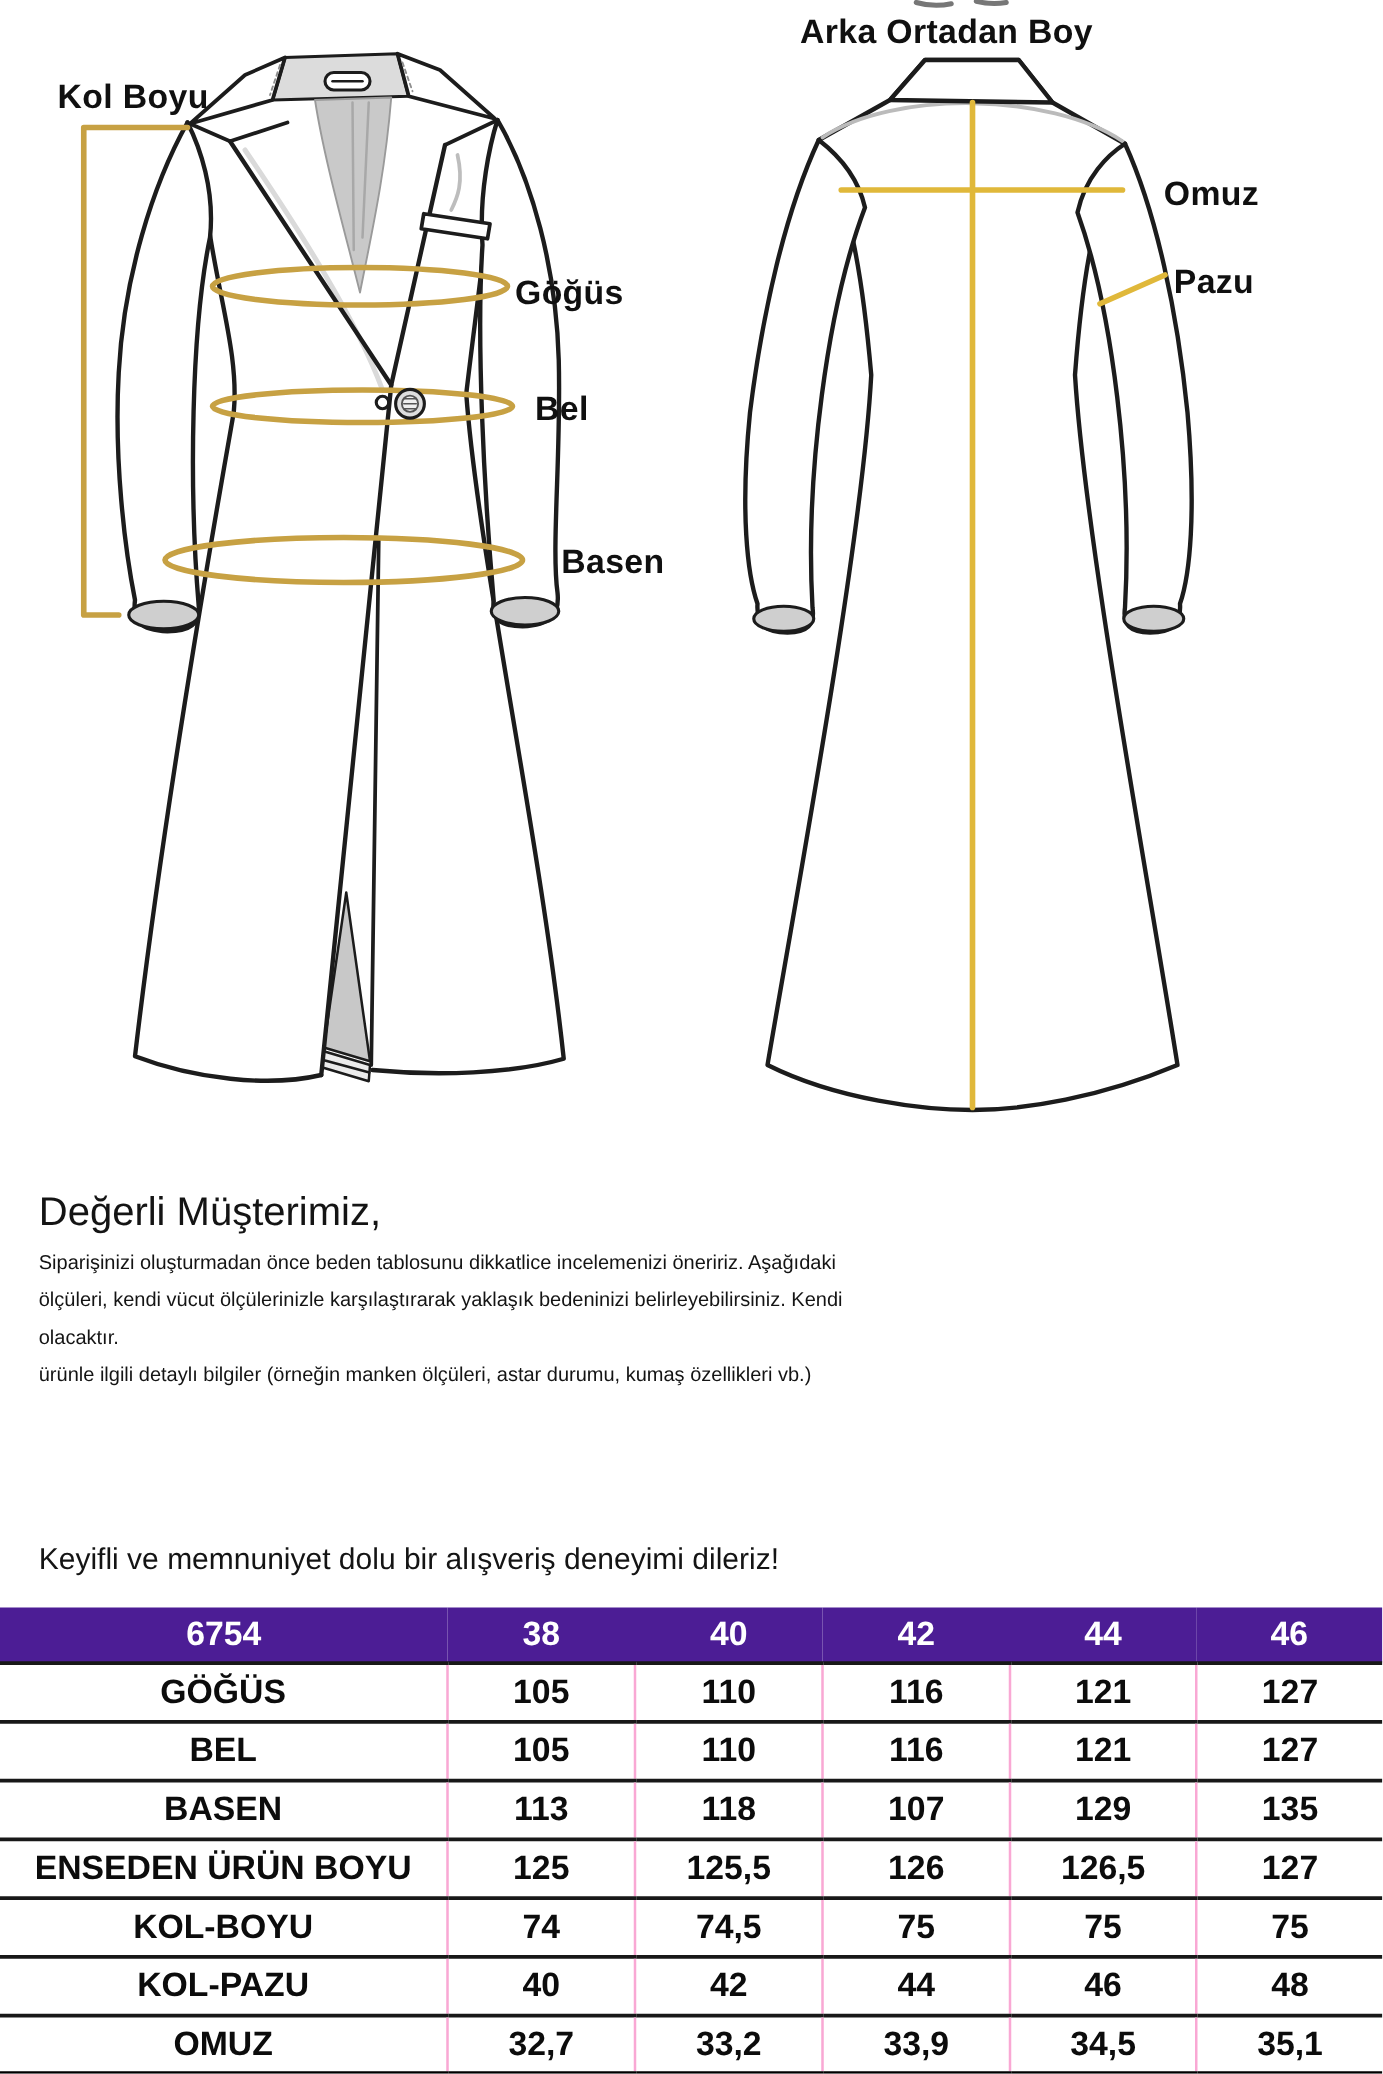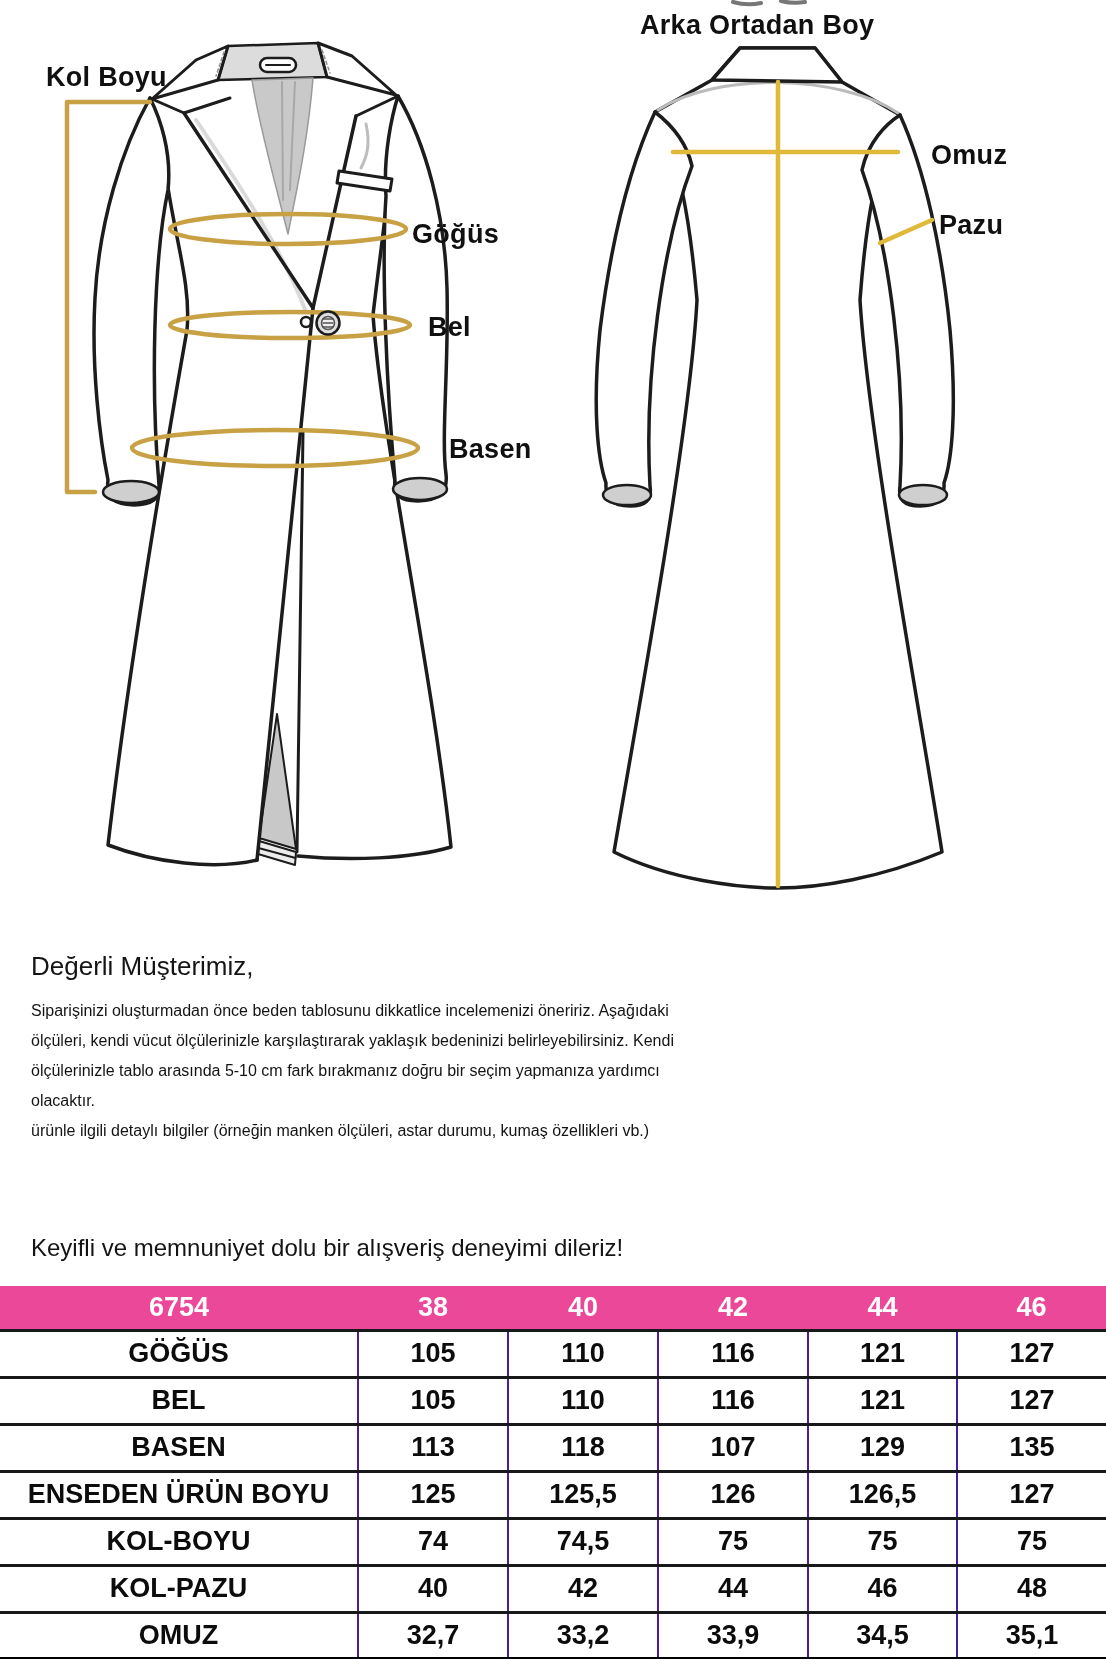--- a/index.html
+++ b/index.html
@@ -13,34 +13,34 @@
     position:absolute; font-weight:bold; font-size:27px; color:#101010;
     white-space:nowrap; letter-spacing:0.3px;
   }
   .lbl-kol-boyu { left:46px;  top:62px;  }
   .lbl-arka     { left:640px; top:10px; width:280px; text-align:left; }
   .lbl-gogus    { left:412px; top:219px; }
   .lbl-bel      { left:428px; top:312px; }
   .lbl-basen    { left:449px; top:434px; }
   .lbl-omuz     { left:931px; top:140px; }
   .lbl-pazu     { left:939px; top:210px; }
-  .intro-greeting { position:absolute; left:31px; top:951px; font-size:26px; }
+  .intro-greeting { position:absolute; left:31px; top:951px; font-size:32px; }
   .intro-lines    { position:absolute; left:31px; top:996px; }
   .intro-lines .tline { line-height:30px; white-space:nowrap; }
   .intro-closing  { position:absolute; left:31px; top:1234px; font-size:24px; }
 
   table.size-table {
     position:absolute; left:0; top:1286px; width:1106px;
     border-collapse:collapse; table-layout:fixed;
     font-weight:bold; font-size:27px; color:#0c0c0c; text-align:center;
   }
-  table.size-table thead tr { background:#ec4899; color:#ffffff; height:44px;margin-left:20px; }
+  table.size-table thead tr { background:#4c1d95; color:#ffffff; height:44px;margin-left:20px; }
   table.size-table thead td { border:none; }
   table.size-table tbody tr { height:47px; background:#ffffff; }
-  table.size-table tbody td { border-top:3px solid #181818; border-left:2px solid #4c1d95; padding:0; }
+  table.size-table tbody td { border-top:3px solid #181818; border-left:2px solid #f9a8d4; padding:0; }
   table.size-table tbody td:first-child { border-left:none; }
   table.size-table tbody tr:last-child td { border-bottom:5px solid #000; }
 </style>
 </head>
 <body>
 
 <div class="page">
 
   <div class="diagram">
     <svg width="1106" height="950" viewBox="0 0 1106 950">
@@ -154,21 +154,20 @@
     <div class="diagram-label lbl-bel">Bel</div>
     <div class="diagram-label lbl-basen">Basen</div>
     <div class="diagram-label lbl-omuz">Omuz</div>
     <div class="diagram-label lbl-pazu">Pazu</div>
   </div>
 
   <div class="intro-greeting">Değerli Müşterimiz,</div>
   <div class="intro-lines">
     <div class="tline">Siparişinizi oluşturmadan önce beden tablosunu dikkatlice incelemenizi öneririz. Aşağıdaki</div>
     <div class="tline">ölçüleri, kendi vücut ölçülerinizle karşılaştırarak yaklaşık bedeninizi belirleyebilirsiniz. Kendi</div>
-    <div class="tline">ölçülerinizle tablo arasında 5-10 cm fark bırakmanız doğru bir seçim yapmanıza yardımcı</div>
     <div class="tline">olacaktır.</div>
     <div class="tline">ürünle ilgili detaylı bilgiler (örneğin manken ölçüleri, astar durumu, kumaş özellikleri vb.)</div>
   </div>
   <div class="intro-closing">Keyifli ve memnuniyet dolu bir alışveriş deneyimi dileriz!</div>
 
   <table class="size-table">
     <colgroup>
       <col style="width:358px">
       <col style="width:150px">
         <col style="width:150px">

